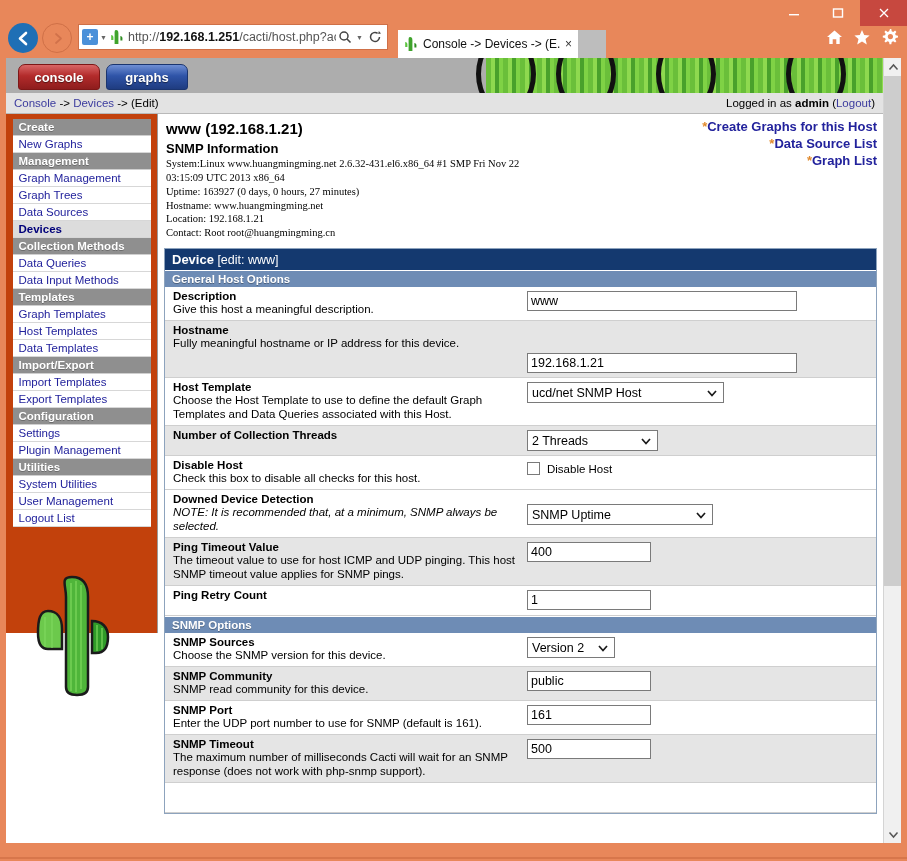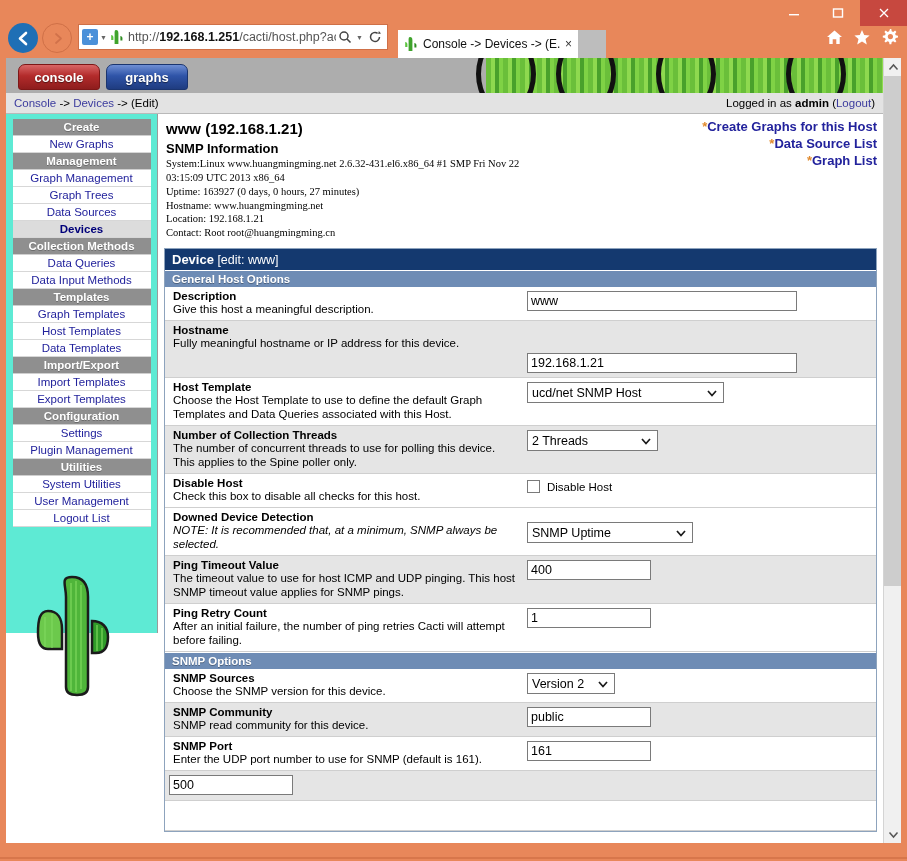--- a/index.html
+++ b/index.html
@@ -145,23 +145,22 @@
   
   .page-body {
     position: absolute; left: 0; top: 56px;
     width: 877px; height: 729px;
     background: #fff;
   }
 
   
   .sidebar {
     position: absolute; left: 0; top: 0; width: 152px; height: 519px;
-    background: #5eead4;
+    background: #c2410c;
     border-right: 1px solid #9a9a9a;
-    text-align: center;
   }
   .menu { width: 138px; margin: 5px auto 0 auto; }
   .menu-head {
     background: #8f8f8f; color: #fff; font-weight: bold;
     font-size: 11.5px; padding: 2px 6px;
     border-bottom: 1px solid #cfcfcf;
     text-shadow: 0 1px 0 rgba(0,0,0,.25);
   }
   .menu-item {
     display: block; color: #22229c; font-size: 11.5px;
@@ -500,21 +499,20 @@
               <svg class="chev" viewBox="0 0 12 12">
                   <path d="M2 4 L6 8.5 L10 4" fill="none" stroke="#1a1a1a" stroke-width="1.7"></path>
                 </svg>
             </div>
           </div>
         </div>
 
         <div class="frow even">
           <div class="fl">
             <div class="t">Number of Collection Threads</div>
-            <div class="d">The number of concurrent threads to use for polling this device. This applies to the Spine poller only.</div>
           </div>
           <div class="fr">
             <div class="sel" style="width:131px">
               <span>2 Threads</span>
               <svg class="chev" viewBox="0 0 12 12">
                   <path d="M2 4 L6 8.5 L10 4" fill="none" stroke="#1a1a1a" stroke-width="1.7"></path>
                 </svg>
             </div>
           </div>
         </div>
@@ -532,21 +530,21 @@
           </div>
         </div>
 
 
         <div class="frow odd">
           <div class="fl">
             <div class="t">Downed Device Detection</div>
             <div class="note">NOTE: It is recommended that, at a minimum, SNMP always be selected.</div>
           </div>
           <div class="fr" style="padding-top:14px">
-            <div class="sel" style="width:166px">
+            <div class="sel" style="width:186px">
               <span>SNMP Uptime</span>
               <svg class="chev" viewBox="0 0 12 12">
                   <path d="M2 4 L6 8.5 L10 4" fill="none" stroke="#1a1a1a" stroke-width="1.7"></path>
                 </svg>
             </div>
           </div>
         </div>
 
         <div class="frow even">
           <div class="fl">
@@ -554,21 +552,20 @@
             <div class="d">The timeout value to use for host ICMP and UDP pinging. This host SNMP timeout value applies for SNMP pings.</div>
           </div>
           <div class="fr">
             <input class="ti" style="width: 124px;" type="text" value="400">
           </div>
         </div>
 
         <div class="frow odd">
           <div class="fl">
             <div class="t">Ping Retry Count</div>
-            <div class="d">After an initial failure, the number of ping retries Cacti will attempt before failing.</div>
           </div>
           <div class="fr">
             <input class="ti" style="width: 124px;" type="text" value="1">
           </div>
         </div>
 
         <div class="bar-section">SNMP Options</div>
 
         <div class="frow odd">
           <div class="fl">
@@ -599,20 +596,24 @@
           <div class="fl">
             <div class="t">SNMP Port</div>
             <div class="d">Enter the UDP port number to use for SNMP (default is 161).</div>
           </div>
           <div class="fr">
             <input class="ti" style="width: 124px;" type="text" value="161">
           </div>
         </div>
 
         <div class="frow even">
+          <div class="fl">
+            <div class="t">SNMP Timeout</div>
+            <div class="d">The maximum number of milliseconds Cacti will wait for an SNMP response (does not work with php-snmp support).</div>
+          </div>
           <div class="fr">
             <input class="ti" style="width: 124px;" type="text" value="500">
           </div>
         </div>
 
         <div class="frow odd">
           <div class="fl">
             
             
           </div>

